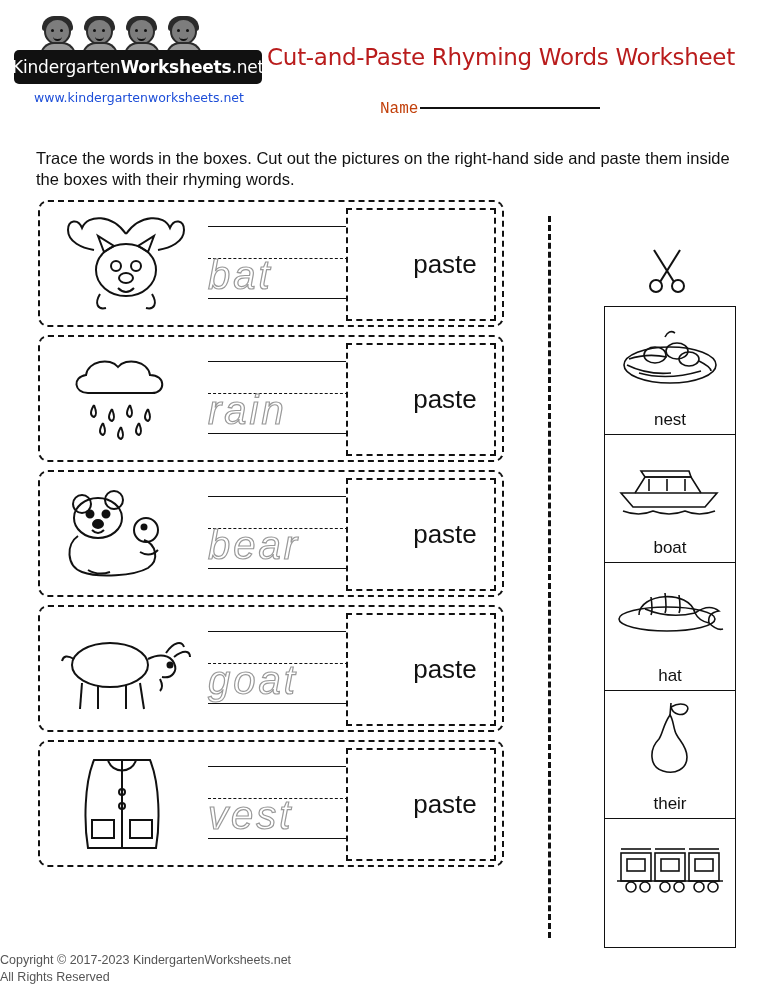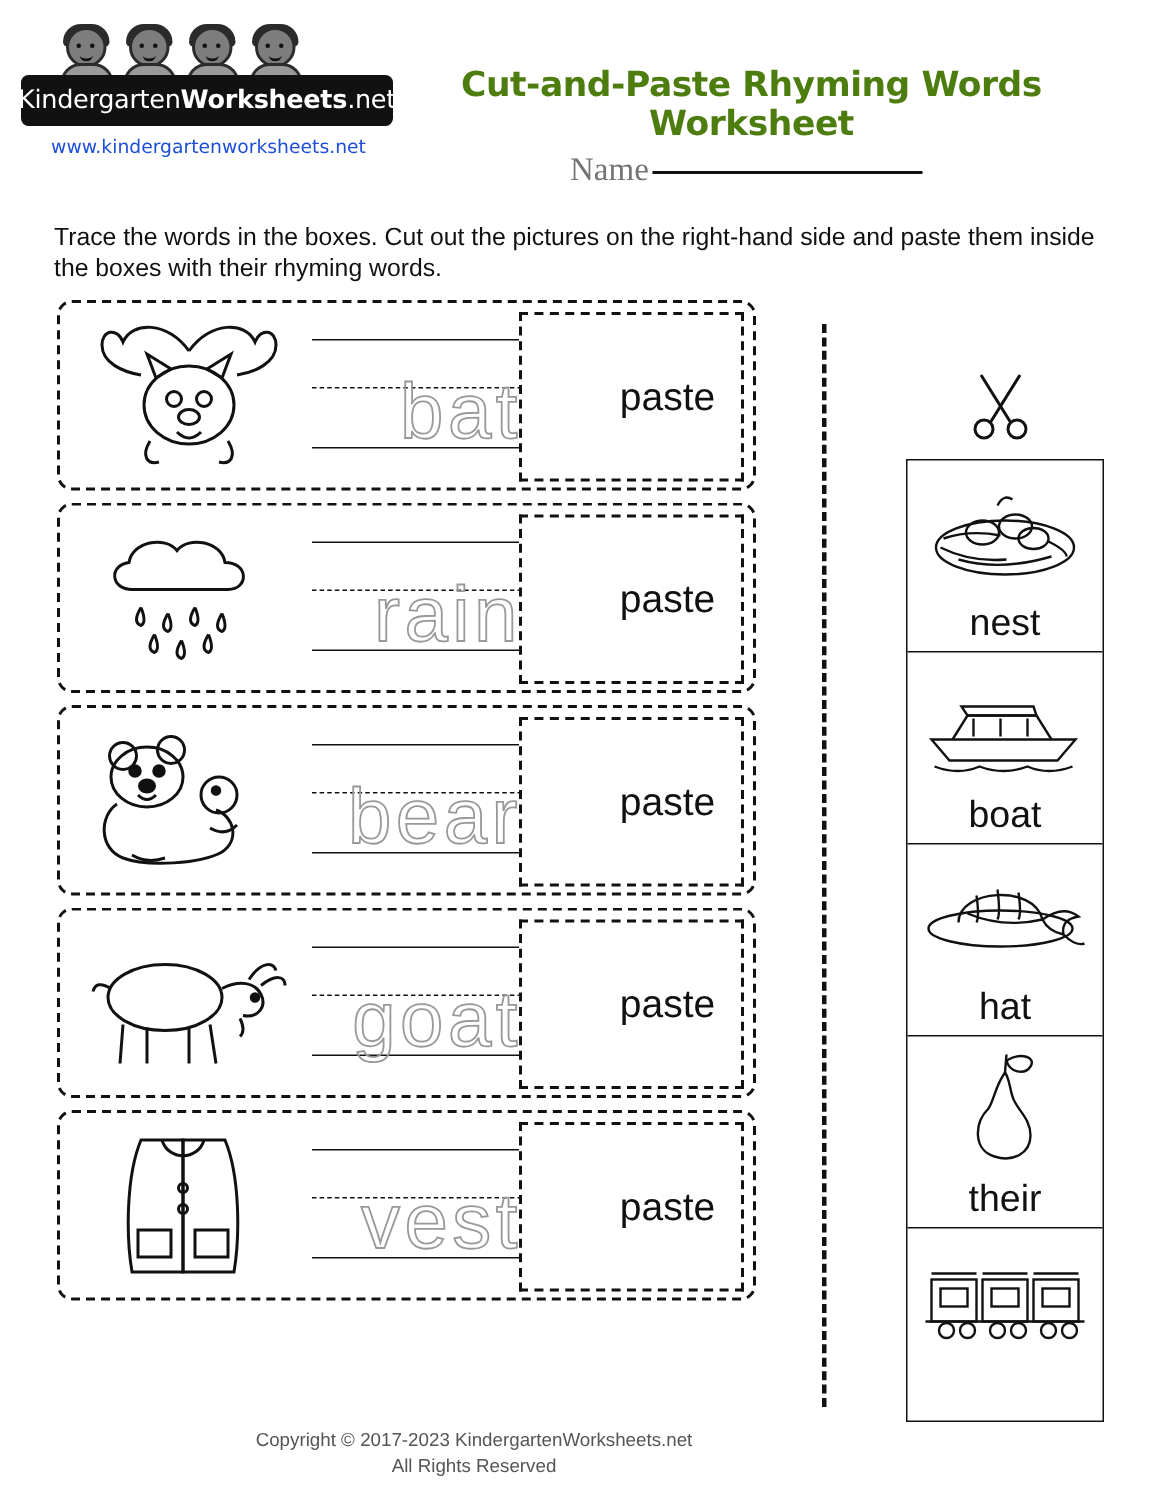--- a/index.html
+++ b/index.html
@@ -123,33 +123,33 @@
     color: #1d4ed8;
     font-family: "DejaVu Sans", sans-serif;
   }
   .title {
     position: absolute;
     left: 246px;
     top: 44px;
     width: 510px;
     text-align: center;
     font-size: 23px;
-    font-weight: bold;
+    font-weight: normal;
     font-family: "DejaVu Sans", sans-serif;
-    color: #4d7c0f;
+    color: #b91c1c;
     letter-spacing: -0.3px;
   }
   .name-line {
     position: absolute;
     left: 380px;
     top: 100px;
     width: 330px;
-    font-size: 22px;
-    font-family: Liberation Serif, serif;
-    color: #737373;
+    font-size: 16px;
+    font-family: Liberation Mono, monospace;
+    color: #c2410c;
     white-space: nowrap;
   }
   .name-rule {
     display: inline-block;
     width: 180px;
     border-bottom: 2px solid #111;
     height: 1px;
     vertical-align: 4px;
     margin-left: 2px;
   }
@@ -213,27 +213,28 @@
     position: absolute;
     left: 0; top: 88px;
     width: 140px;
     border-top: 1.5px solid #111;
   }
   .trace .word {
     position: absolute;
     left: 0;
     top: 40px;
     width: 140px;
-    text-align: right;
-    font-size: 52px;
+    text-align: left;
+    font-size: 40px;
     font-family: "Liberation Sans", sans-serif;
     color: transparent;
     -webkit-text-stroke: 1.2px #999;
     letter-spacing: 3px;
     line-height: 50px;
+    font-style: italic;
   }
   .row .paste-box {
     position: absolute;
     right: 6px;
     top: 6px;
     width: 150px;
     height: 113px;
     border: 2px dashed #111;
     box-sizing: border-box;
     display: flex;
@@ -289,32 +290,31 @@
   .cut-cell .art {
     position: absolute;
     left: 0; top: 4px;
     width: 130px; height: 82px;
   }
   .cut-cell .cap {
     position: absolute;
     left: 0; bottom: 4px;
     width: 130px;
     text-align: center;
-    font-size: 25px;
+    font-size: 17px;
     font-family: "Liberation Sans", sans-serif;
     color: #111;
   }
 
   
   .footer {
     position: absolute;
     left: 0;
     bottom: 8px;
     width: 632px;
-    text-align: center;
     font-size: 12.5px;
     line-height: 1.35;
     color: #555;
     font-family: "Liberation Sans", sans-serif;
   }
 
   svg { display: block; }
 </style>
 </head>
 <body>

